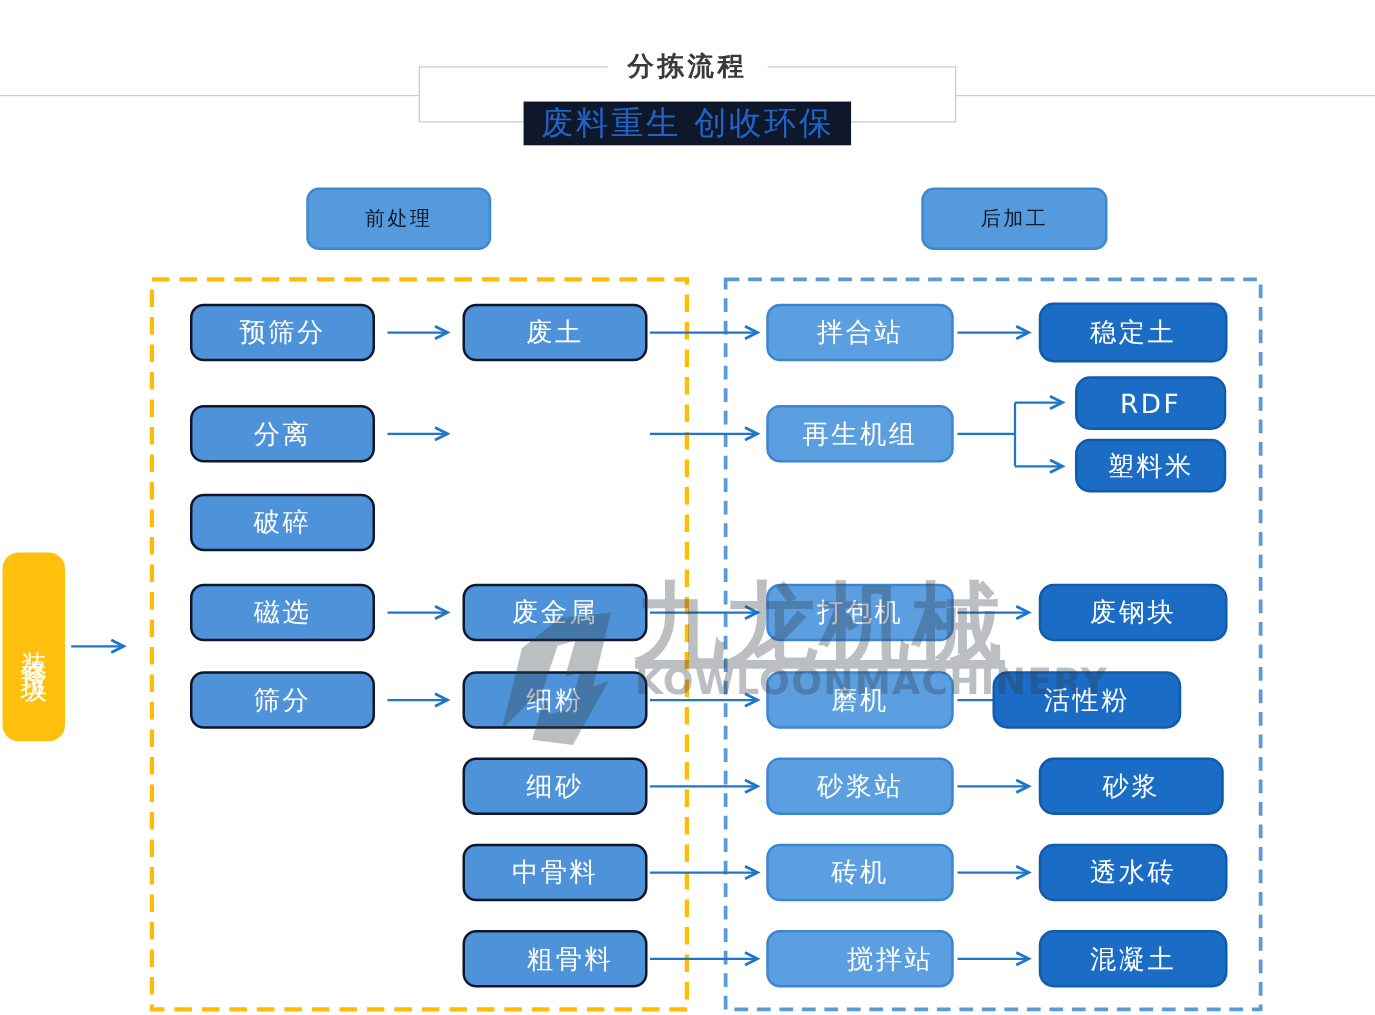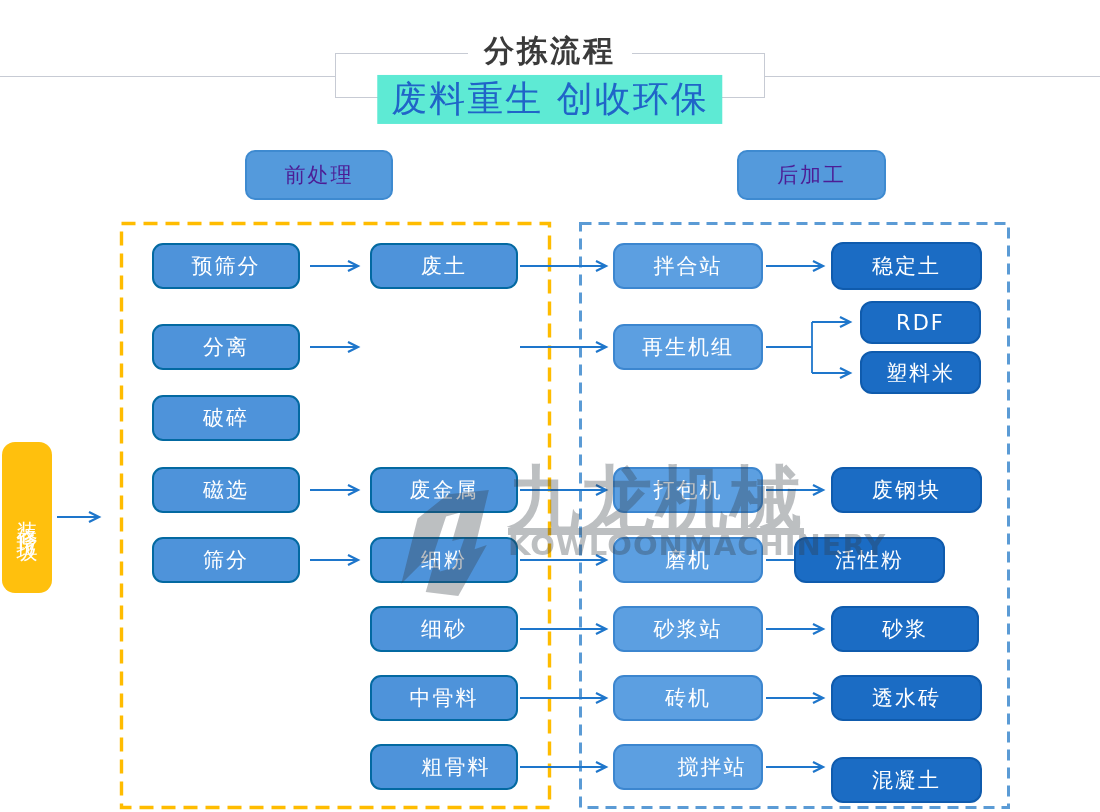--- a/index.html
+++ b/index.html
@@ -7,33 +7,33 @@
   .stage {
     position:relative; width:1100px; height:812px; background:#ffffff;
     overflow:hidden; font-family:"DejaVu Sans","Liberation Sans",sans-serif;
   }
   
   .title-hr { position:absolute; left:0; top:76px; width:1100px; height:0;
     border-top:1px solid #c7cbd4; z-index:2; }
   .title-box { position:absolute; left:335px; top:53px; width:430px; height:45px;
     border:1px solid #c7cbd4; background:#ffffff; z-index:3; }
   .title-main { position:absolute; left:50%; top:0; transform:translate(-50%,-55%);
-    background:#fff; padding:0 16px; font-size:30px; font-weight:bold; color:#3a3a3a;
+    background:#fff; padding:0 16px; font-size:21px; font-weight:bold; color:#3a3a3a;
     letter-spacing:3px; white-space:nowrap; }
   .title-sub { position:absolute; left:50%; bottom:0; transform:translate(-50%,55%);
-    background:#5eead4; padding:0 14px; font-size:36px; color:#2064c8;
+    background:#0f172a; padding:0 14px; font-size:26px; color:#2064c8;
     letter-spacing:2px; white-space:nowrap; }
   
   .stage-btn { position:absolute; display:flex; align-items:center; justify-content:center;
     background:#549adc; border:2px solid #3e8ad0; border-radius:10px;
-    color:#4c1d95; font-size:21px; letter-spacing:2px; z-index:2; }
+    color:#0f172a; font-size:16px; letter-spacing:2px; z-index:2; }
   
   .flow-box { position:absolute; display:flex; align-items:center; justify-content:center;
     color:#fff; font-size:21px; letter-spacing:2px; z-index:2; white-space:nowrap; }
-  .b-proc { background:#4e93da; border:2px solid #0369a1; border-radius:11px; }
+  .b-proc { background:#4e93da; border:2px solid #0f172a; border-radius:11px; }
   .b-mach { background:#5c9fe1; border:2px solid #3c86cf; border-radius:11px; }
   .b-out  { background:#1b6cc4; border:2px solid #0f5bad; border-radius:12px; }
   
   .source-label { position:absolute; left:2px; top:442px; width:50px; height:151px;
     background:#ffc00d; border-radius:13px; color:#fff; font-size:21px;
     display:flex; align-items:center; justify-content:center;
     writing-mode:vertical-rl; letter-spacing:7px; z-index:2; }
   
   .overlay { position:absolute; left:0; top:0; z-index:1; }
   
@@ -124,21 +124,21 @@
   <div class="flow-box b-mach" style="left:613px;top:675px;width:150px;height:46px;">砖机</div>
   <div class="flow-box b-mach" style="left:613px;top:744px;width:150px;height:46px;padding-left:48px;">搅拌站</div>
 
   <div class="flow-box b-out" style="left:831px;top:242px;width:151px;height:48px;">稳定土</div>
   <div class="flow-box b-out" style="left:860px;top:301px;width:121px;height:43px;">RDF</div>
   <div class="flow-box b-out" style="left:860px;top:351px;width:121px;height:43px;">塑料米</div>
   <div class="flow-box b-out" style="left:831px;top:467px;width:151px;height:46px;">废钢块</div>
   <div class="flow-box b-out" style="left:794px;top:537px;width:151px;height:46px;">活性粉</div>
   <div class="flow-box b-out" style="left:831px;top:606px;width:148px;height:46px;">砂浆</div>
   <div class="flow-box b-out" style="left:831px;top:675px;width:151px;height:46px;">透水砖</div>
-  <div class="flow-box b-out" style="left:831px;top:744px;width:151px;height:46px;margin-top:13px;">混凝土</div>
+  <div class="flow-box b-out" style="left:831px;top:744px;width:151px;height:46px;">混凝土</div>
 
   <div class="watermark">
     <svg class="wm-logo" viewBox="0 0 100 110">
       <path fill="currentColor" fill-rule="evenodd" d="M10,96 L26,32 L56,8 L96,4 L82,62 L94,58 L66,108 L34,104 L44,70 L30,76 Z
            M42,66 L54,30 L68,26 L60,54 L72,51 L62,80 L48,84 Z"></path>
     </svg>
     <div class="wm-text">
       <div class="wm-brand">九龙机械</div>
       <div class="wm-brand-en">KOWLOONMACHINERY</div>
     </div>

